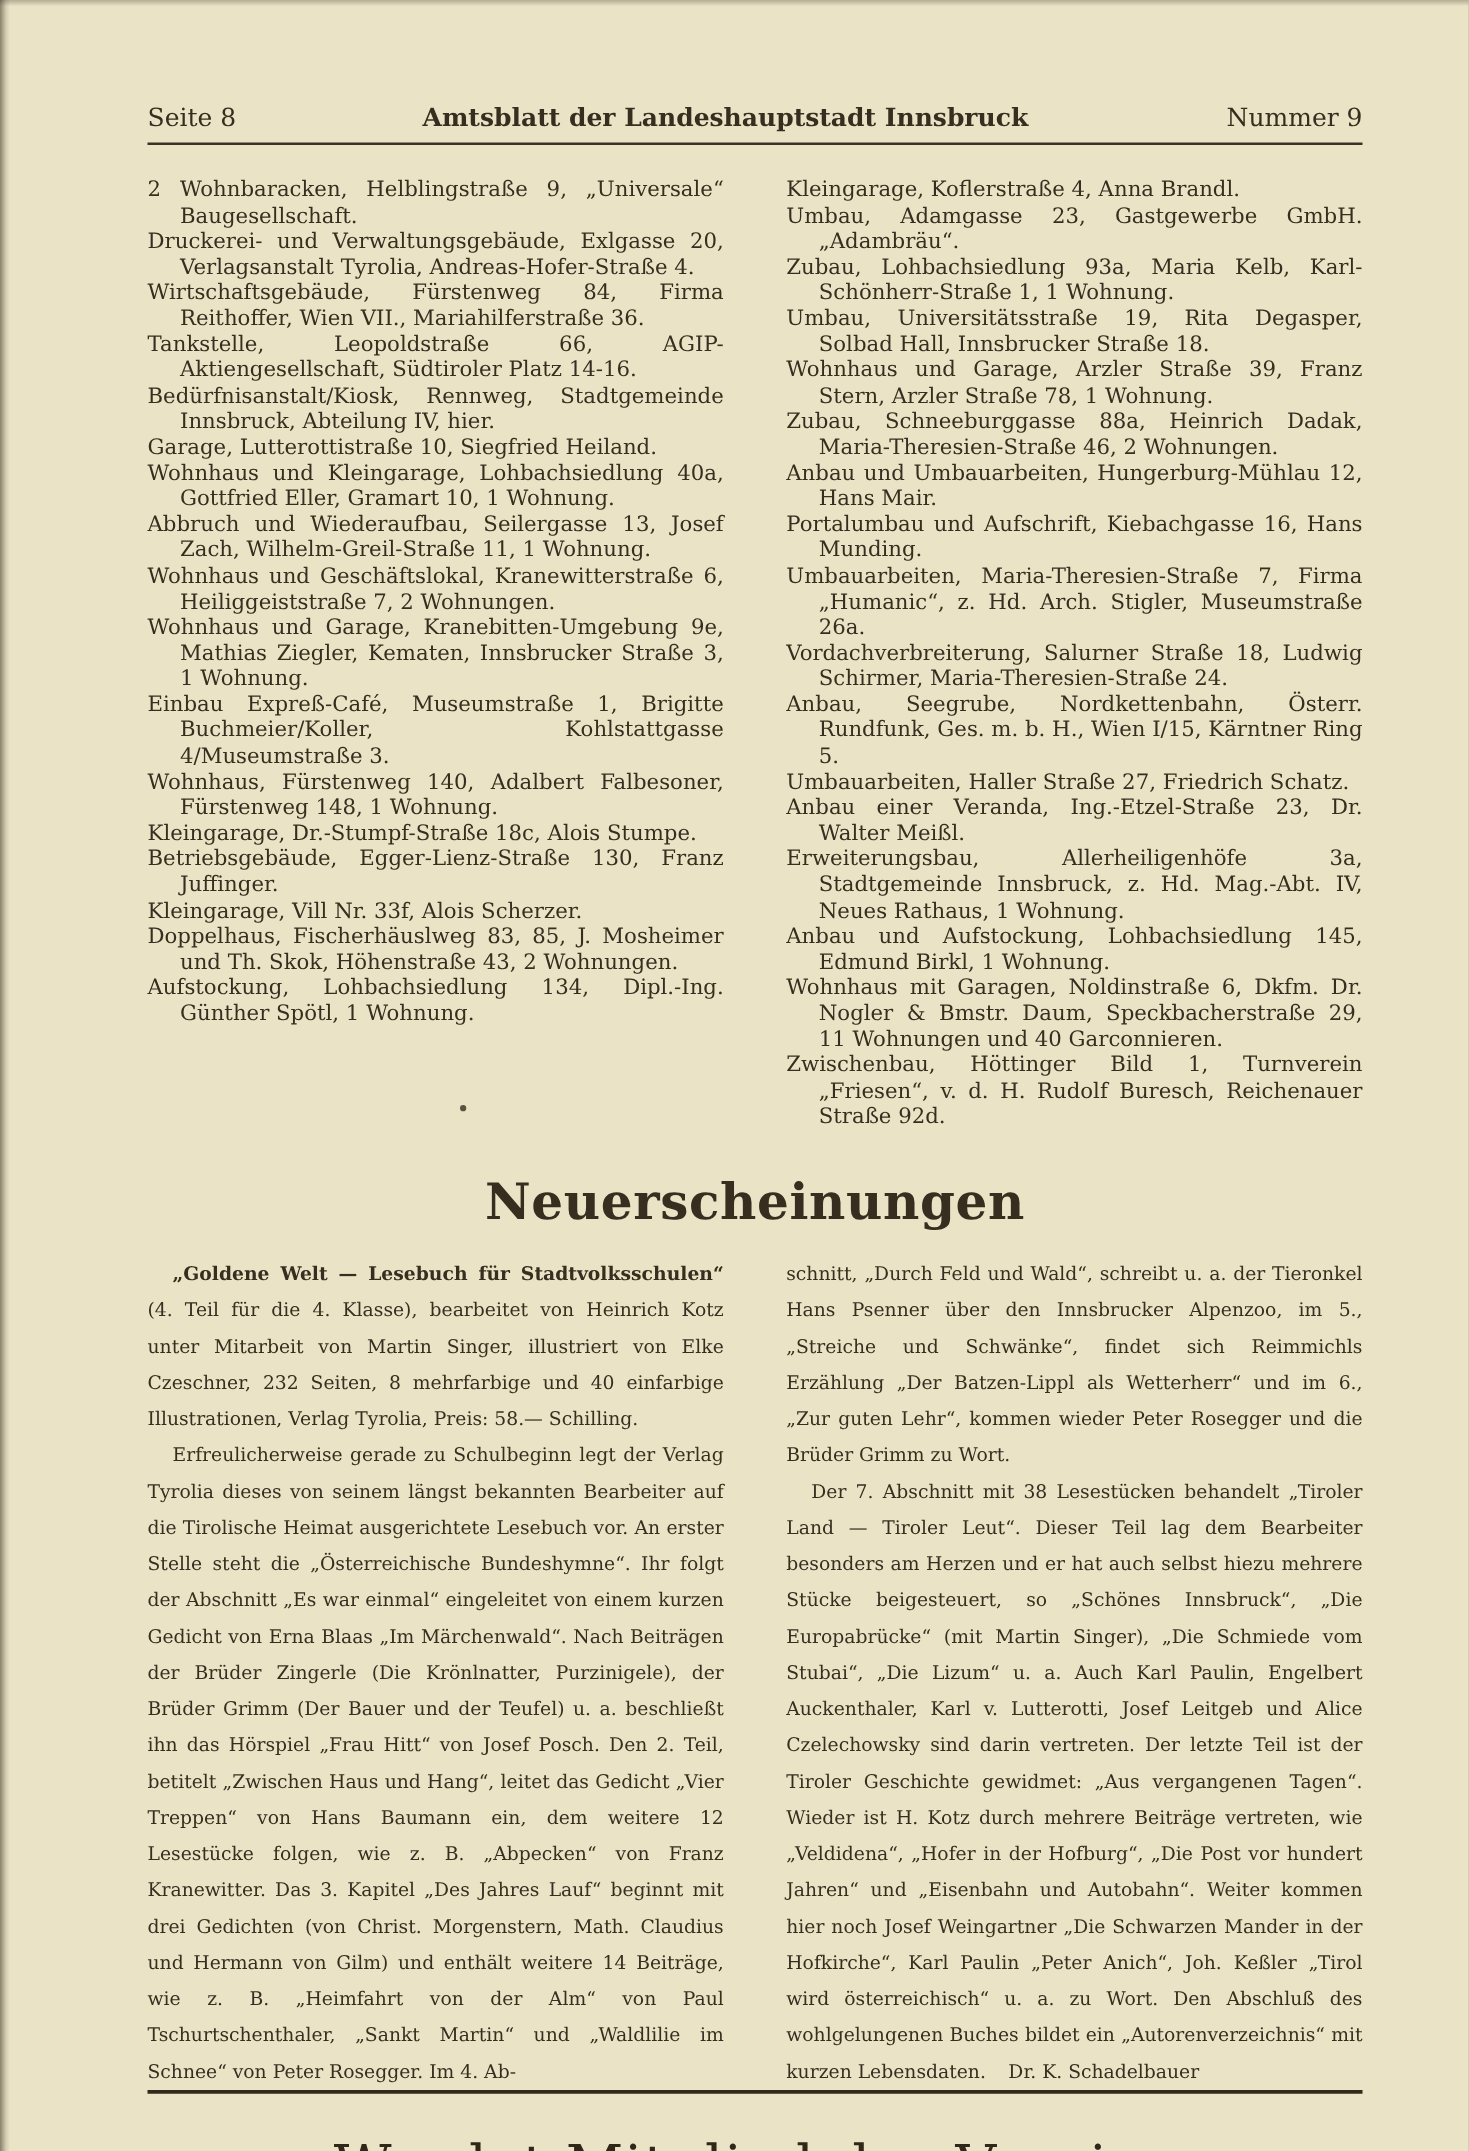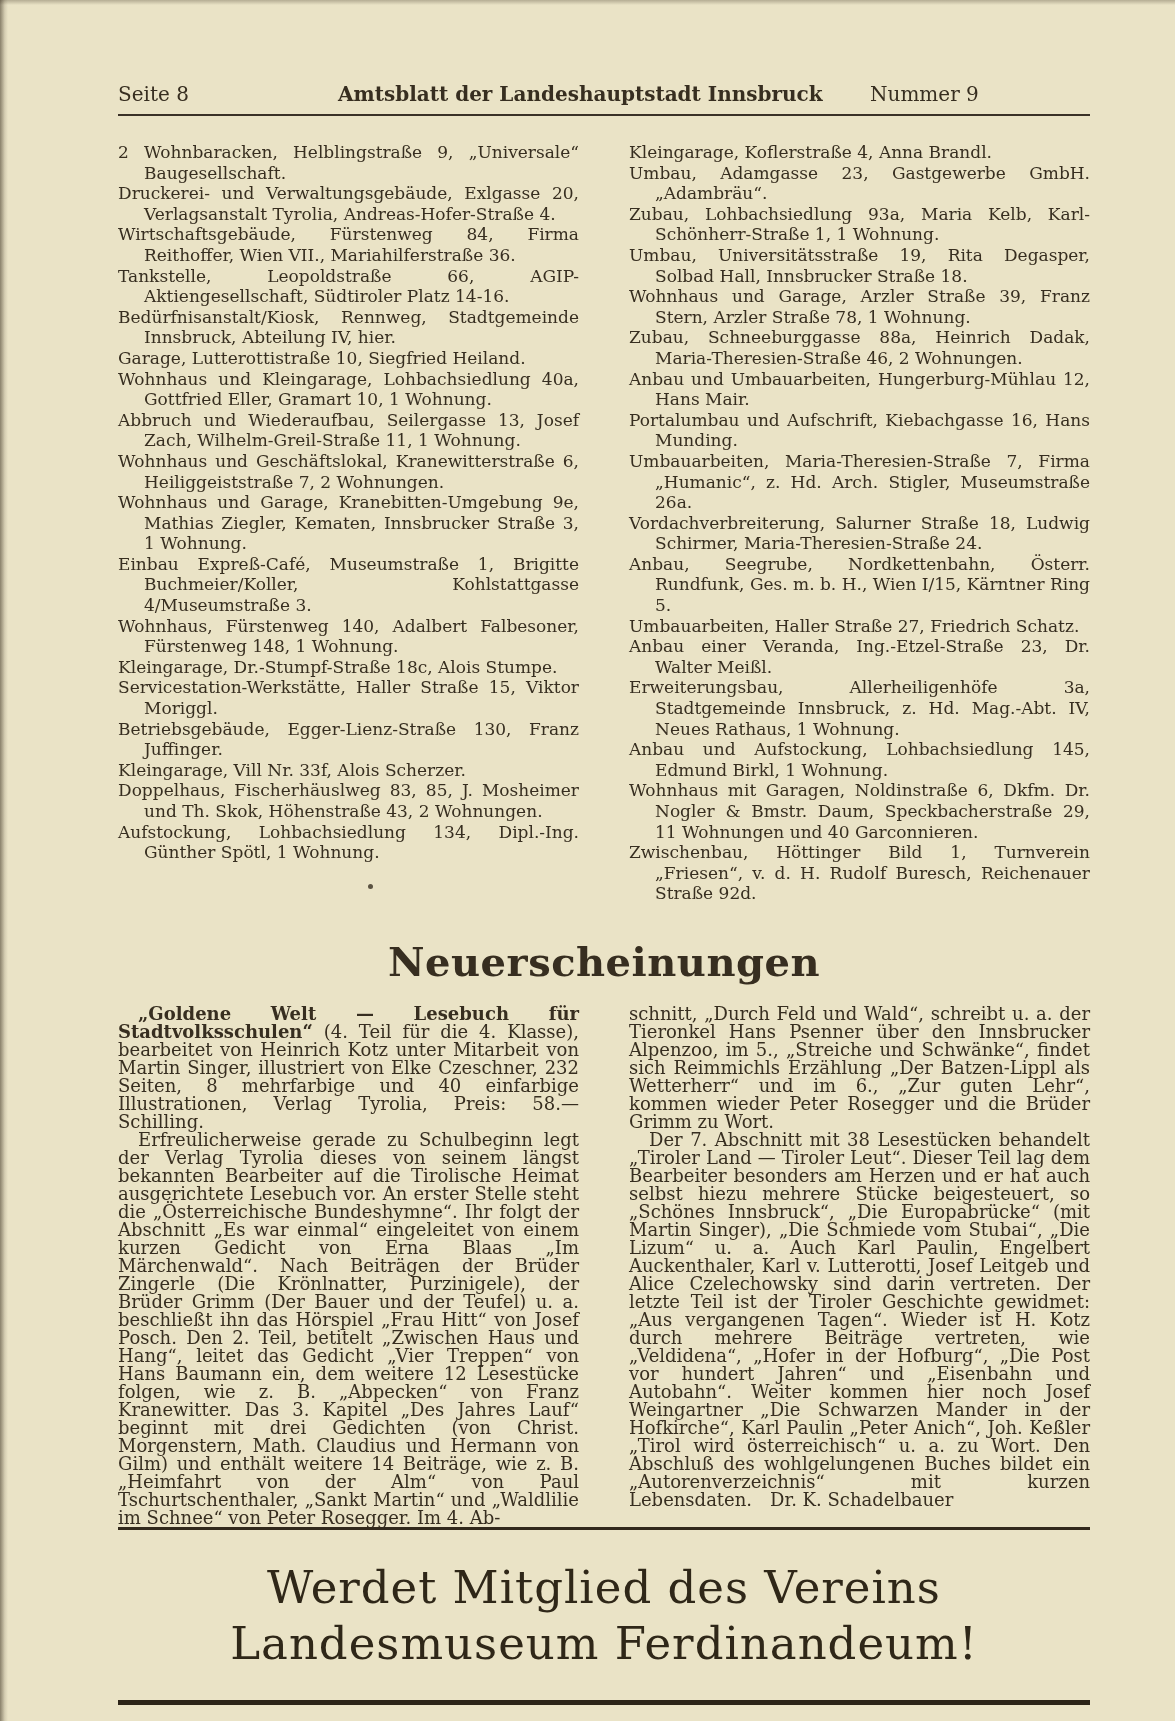--- a/index.html
+++ b/index.html
@@ -24,21 +24,21 @@
     background:linear-gradient(180deg, rgba(58,48,32,0.30), rgba(58,48,32,0));
     pointer-events:none;
   }
   .content { padding:82px 85px 0 118px; }
   .header-row {
     display:flex; align-items:baseline;
     font-size:20px;
   }
   .header-left  { width:220px; }
   .header-center{ flex:1; text-align:left; font-weight:bold; }
-  .header-right { width:220px; }
+  .header-right { width:220px; text-align:right; }
   .header-rule { border-bottom:2.5px solid #3a3127; margin-top:8px; }
 
   .columns { display:flex; gap:50px; }
   .col { flex:1; min-width:0; }
 
   .permits-wrap { margin-top:26px; }
   .permits { font-size:17px; line-height:20.6px; text-align:justify; }
   .permit-entry { margin:0; text-indent:-26px; padding-left:26px; }
 
   .section-title {
@@ -46,21 +46,21 @@
     font-size:40px; font-weight:bold;
     margin:34px 0 20px 0;
     letter-spacing:0.5px;
   }
   .print-speck {
     position:absolute; left:368px; top:884px;
     width:5px; height:5px; border-radius:50%;
     background:rgba(55,46,32,0.8);
   }
 
-  .review { font-size:18px; line-height:18px; text-align:justify; }
+  .review { font-size:15px; line-height:29px; text-align:justify; }
   .review p { margin:0; text-indent:20px; }
   .review-right p:first-of-type { text-indent:0; }
   .review .lead { font-weight:bold; }
   .review .author { padding-left:18px; white-space:nowrap; }
 
   .banner-block {
     margin:auto 85px 149px 118px;
     border-top:3px solid #32291c;
     border-bottom:5px solid #2c2417;
     padding:30px 0 28px 0;
@@ -113,21 +113,20 @@
           <p class="permit-entry">Wohnhaus und Geschäftslokal, Kranewitterstraße 6, Heiliggeiststraße 7, 2 Wohnungen.</p>
 
           <p class="permit-entry">Wohnhaus und Garage, Kranebitten-Umgebung 9e, Mathias Ziegler, Kematen, Innsbrucker Straße 3, 1 Wohnung.</p>
 
           <p class="permit-entry">Einbau Expreß-Café, Museumstraße 1, Brigitte Buchmeier/Koller, Kohlstattgasse 4/Museumstraße 3.</p>
 
           <p class="permit-entry">Wohnhaus, Fürstenweg 140, Adalbert Falbesoner, Fürstenweg 148, 1 Wohnung.</p>
 
           <p class="permit-entry">Kleingarage, Dr.-Stumpf-Straße 18c, Alois Stumpe.</p>
 
-          <p class="permit-entry">Servicestation-Werkstätte, Haller Straße 15, Viktor Moriggl.</p>
 
           <p class="permit-entry">Betriebsgebäude, Egger-Lienz-Straße 130, Franz Juffinger.</p>
 
           <p class="permit-entry">Kleingarage, Vill Nr. 33f, Alois Scherzer.</p>
 
           <p class="permit-entry">Doppelhaus, Fischerhäuslweg 83, 85, J. Mosheimer und Th. Skok, Höhenstraße 43, 2 Wohnungen.</p>
 
           <p class="permit-entry">Aufstockung, Lohbachsiedlung 134, Dipl.-Ing. Günther Spötl, 1 Wohnung.</p>
         </div>
       <div class="col permits">

